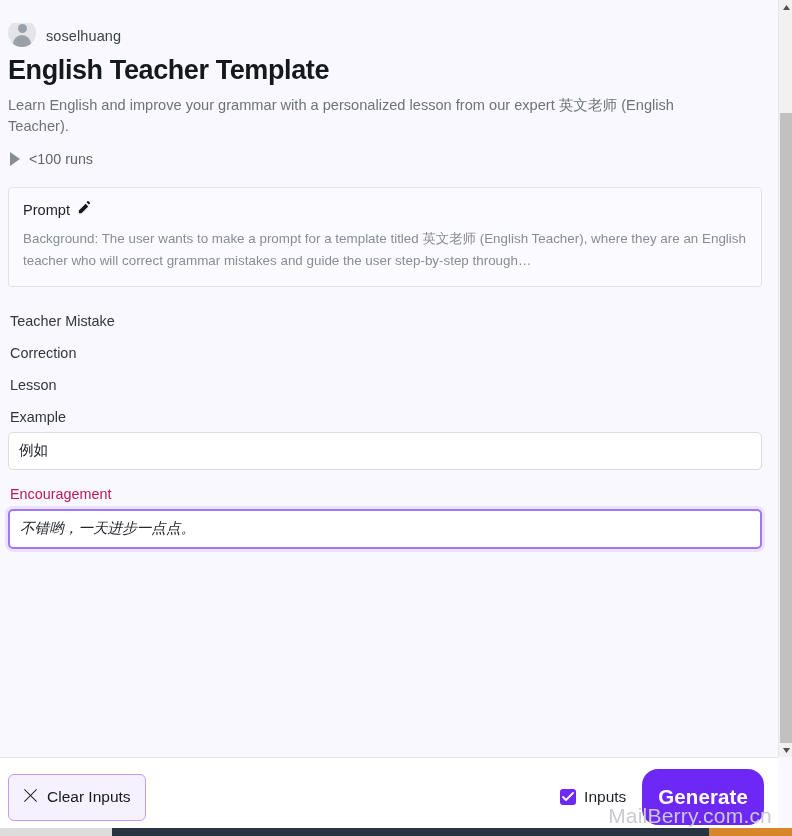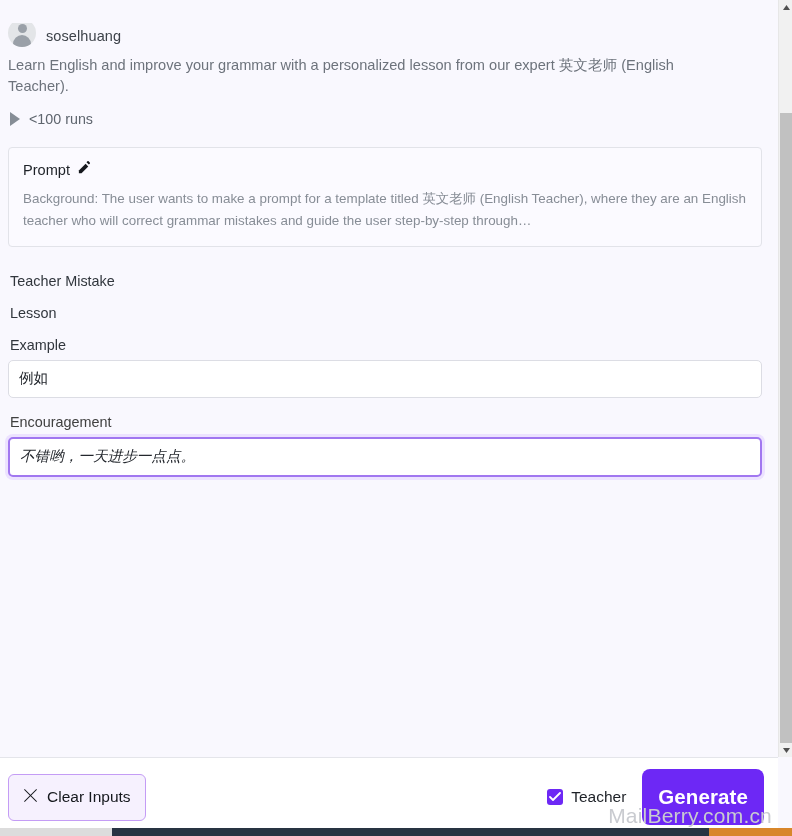--- a/index.html
+++ b/index.html
@@ -161,21 +161,21 @@
     outline: none;
   }
   .field-input::placeholder { color: #b3b8c0; }
   .field.is-focused .field-input {
     border: 2px solid #a177f0;
     box-shadow: 0 0 0 3px #ece2ff;
     background: #ffffff;
     height: 40px;
     font-style: italic;
   }
-  .field.is-focused .field-label { color: #404040; }
+  .field.is-focused .field-label { color: #be185d; }
 
   
   .footer {
     position: absolute;
     left: 0;
     top: 757px;
     width: 778px;
     height: 79px;
     background: #ffffff;
     border-top: 1px solid #e4e5ea;
@@ -218,21 +218,21 @@
   .public-label {
     font-size: 15.5px;
     color: #1d2127;
   }
 
   .generate-btn {
     height: 56px;
     min-width: 117px;
     padding: 0 16px;
     border: none;
-    border-radius: 8px;
+    border-radius: 16px;
     background: #6d28f5;
     color: #ffffff;
     font-family: "Liberation Sans", "DejaVu Sans", sans-serif;
     font-size: 20.5px;
     font-weight: 700;
     letter-spacing: .1px;
     cursor: pointer;
     margin-right: 14px;
     position: relative;
     z-index: 3;
@@ -307,20 +307,21 @@
 <div class="app">
 
   <div class="viewport">
     <div class="content">
 
       <div class="author-row">
         <div class="avatar"></div>
         <span class="author-name">soselhuang</span>
       </div>
 
+      <h1 class="page-title">English Teacher Template</h1>
       <p class="page-desc">Learn English and improve your grammar with a personalized lesson from our expert 英文老师 (English Teacher).</p>
 
       <div class="runs-row">
         <span class="runs-triangle"></span>
         <span class="runs-label">&lt;100 runs</span>
       </div>
 
       <div class="prompt-card">
         <div class="prompt-head">
           <span class="prompt-title">Prompt</span>
@@ -332,20 +333,21 @@
           </span>
         </div>
         <div class="prompt-body">Background: The user wants to make a prompt for a template titled 英文老师 (English Teacher), where they are an English teacher who will correct grammar mistakes and guide the user step-by-step through…</div>
       </div>
 
       <div class="field">
         <label class="field-label">Teacher Mistake</label>
       </div>
 
       <div class="field">
+        <label class="field-label">Correction</label>
       </div>
 
       <div class="field">
         <label class="field-label">Lesson</label>
       </div>
 
       <div class="field">
         <label class="field-label">Example</label>
         <input class="field-input" type="text" value="例如" style="">
       </div>
@@ -384,21 +386,21 @@
     </button>
 
     <div class="footer-spacer"></div>
 
     <label class="public-wrap">
       <span class="checkbox">
         <svg width="12" height="10" viewBox="0 0 12 10">
           <path d="M1 5l3 3 7-7" stroke="#ffffff" stroke-width="1.8" fill="none" stroke-linecap="round" stroke-linejoin="round"></path>
         </svg>
       </span>
-      <span class="public-label">Teacher</span>
+      <span class="public-label">Inputs</span>
     </label>
 
     <button class="generate-btn">Generate</button>
   </div>
 
   <div class="watermark">MailBerry.com.cn</div>
 
   <div class="hscroll">
     <div class="hscroll-thumb"></div>
     <div class="hscroll-accent"></div>

